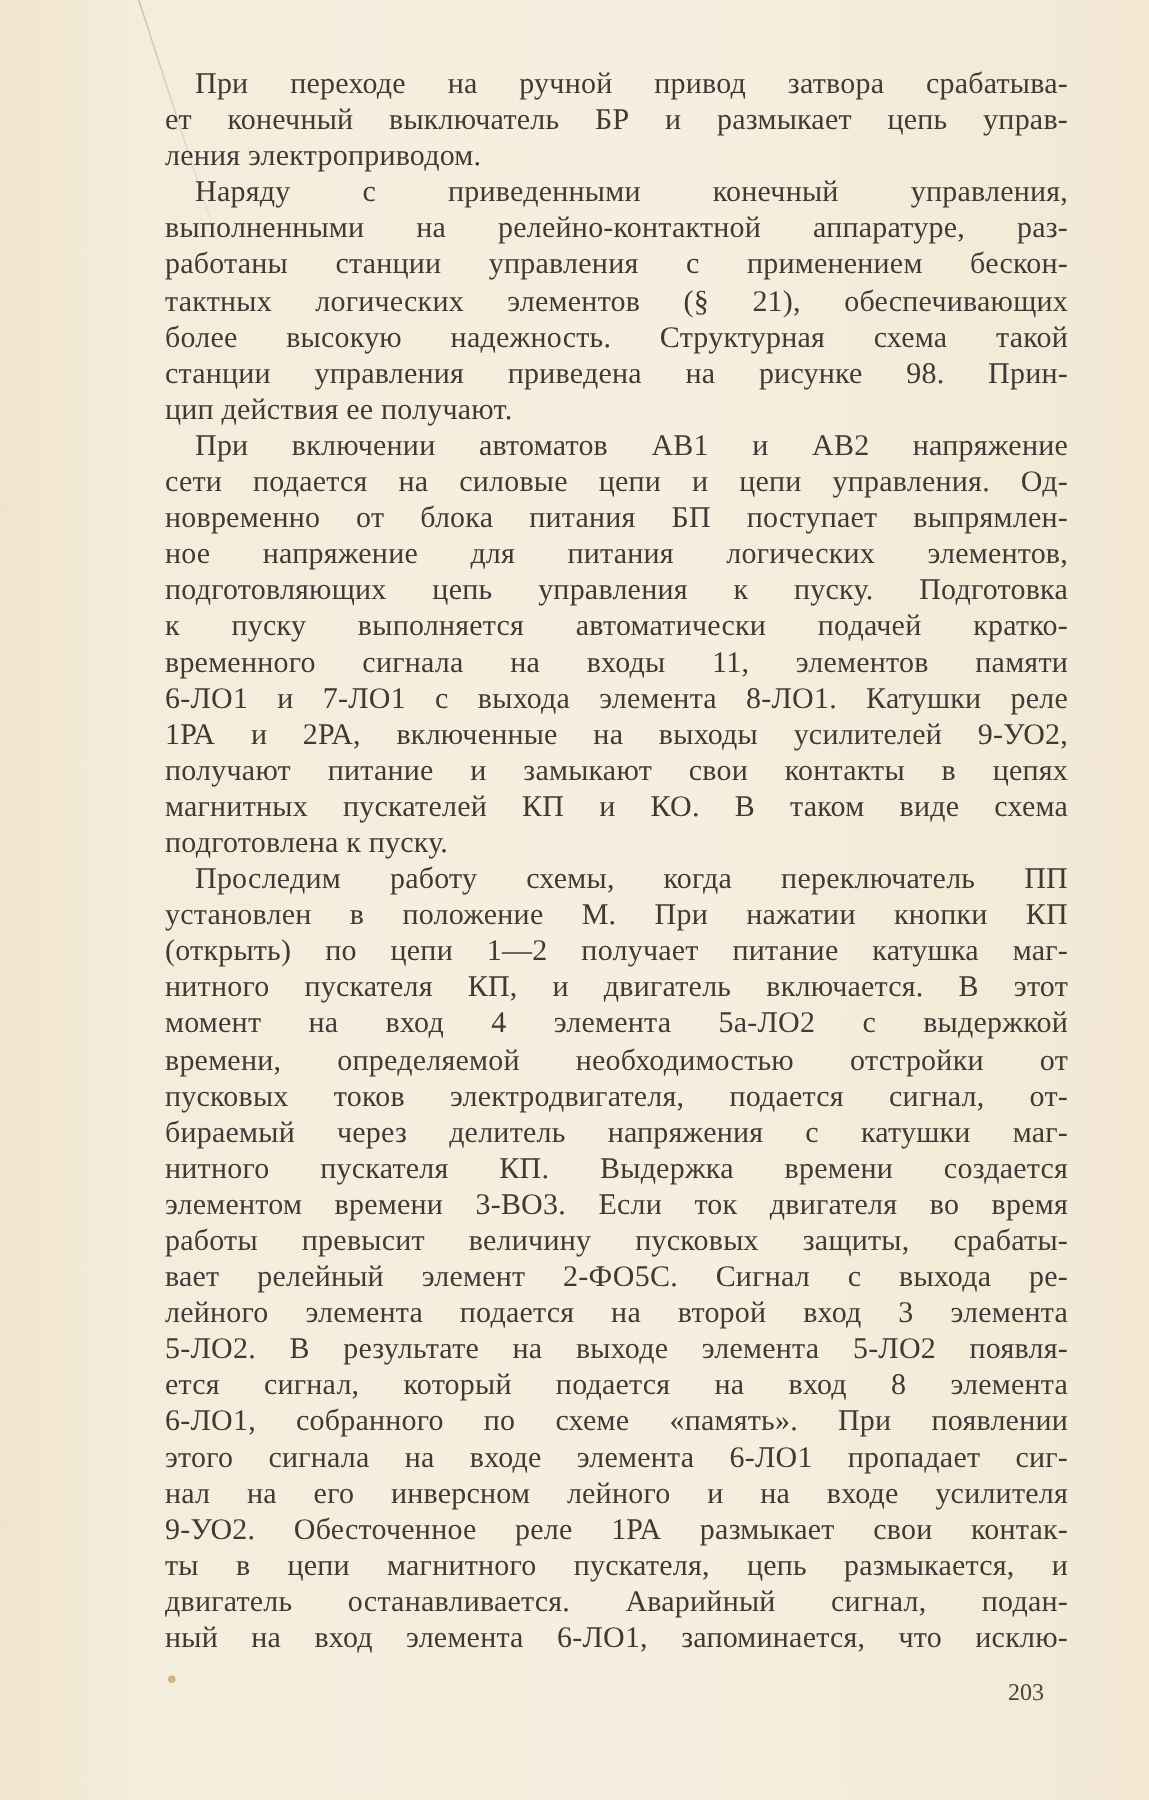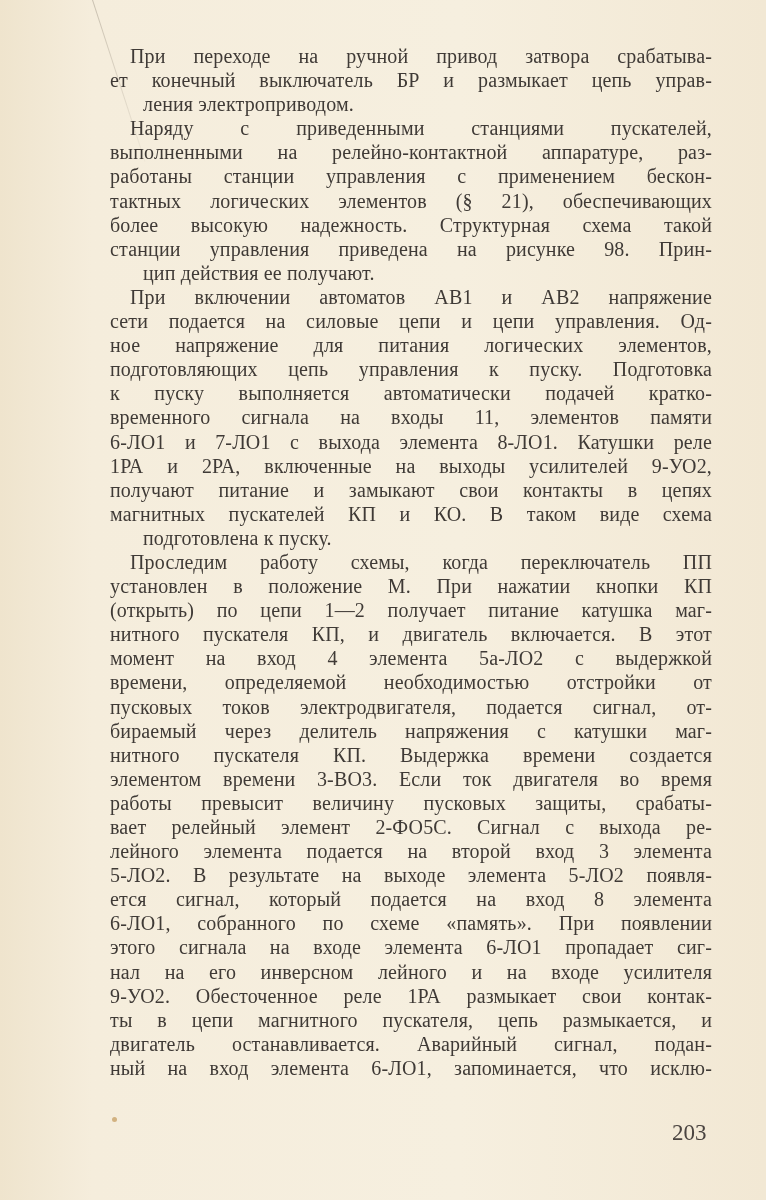--- a/index.html
+++ b/index.html
@@ -40,30 +40,29 @@
       letter-spacing: 0.15px;
     }
     .line {
       display: block;
       white-space: nowrap;
       text-align: justify;
       text-align-last: justify;
     }
     .line.last {
       text-align-last: left;
-      margin-left: 33px;
     }
     .line.indent {
       padding-left: 20px;
     }
     .page-number {
       position: absolute;
       left: 672px;
       top: 1120px;
-      font-size: 23px;
+      font-size: 16px;
       color: #4a4440;
     }
     .spot {
       position: absolute;
       left: 112px;
       top: 1117px;
       width: 5px;
       height: 5px;
       border-radius: 50%;
       background: #c9a26a;
@@ -73,29 +72,30 @@
 </head>
 <body>
 
 <div class="page-bg"></div>
 <div class="fold-line"></div>
 
 <div class="text-block" id="text-block">
     <span class="line indent">При переходе на ручной привод затвора срабатыва-</span>
     <span class="line">ет конечный выключатель БР и размыкает цепь управ-</span>
     <span class="line last">ления электроприводом.</span>
-    <span class="line indent">Наряду с приведенными станциями пускателей,</span>
+    <span class="line indent">Наряду с приведенными конечный управления,</span>
     <span class="line">выполненными на релейно-контактной аппаратуре, раз-</span>
     <span class="line">работаны станции управления с применением бескон-</span>
     <span class="line">тактных логических элементов (§ 21), обеспечивающих</span>
     <span class="line">более высокую надежность. Структурная схема такой</span>
     <span class="line">станции управления приведена на рисунке 98. Прин-</span>
     <span class="line last">цип действия ее получают.</span>
     <span class="line indent">При включении автоматов АВ1 и АВ2 напряжение</span>
     <span class="line">сети подается на силовые цепи и цепи управления. Од-</span>
+    <span class="line">новременно от блока питания БП поступает выпрямлен-</span>
     <span class="line">ное напряжение для питания логических элементов,</span>
     <span class="line">подготовляющих цепь управления к пуску. Подготовка</span>
     <span class="line">к пуску выполняется автоматически подачей кратко-</span>
     <span class="line">временного сигнала на входы 11, элементов памяти</span>
     <span class="line">6-ЛО1 и 7-ЛО1 с выхода элемента 8-ЛО1. Катушки реле</span>
     <span class="line">1РА и 2РА, включенные на выходы усилителей 9-УО2,</span>
     <span class="line">получают питание и замыкают свои контакты в цепях</span>
     <span class="line">магнитных пускателей КП и КО. В таком виде схема</span>
     <span class="line last">подготовлена к пуску.</span>
     <span class="line indent">Проследим работу схемы, когда переключатель ПП</span>

